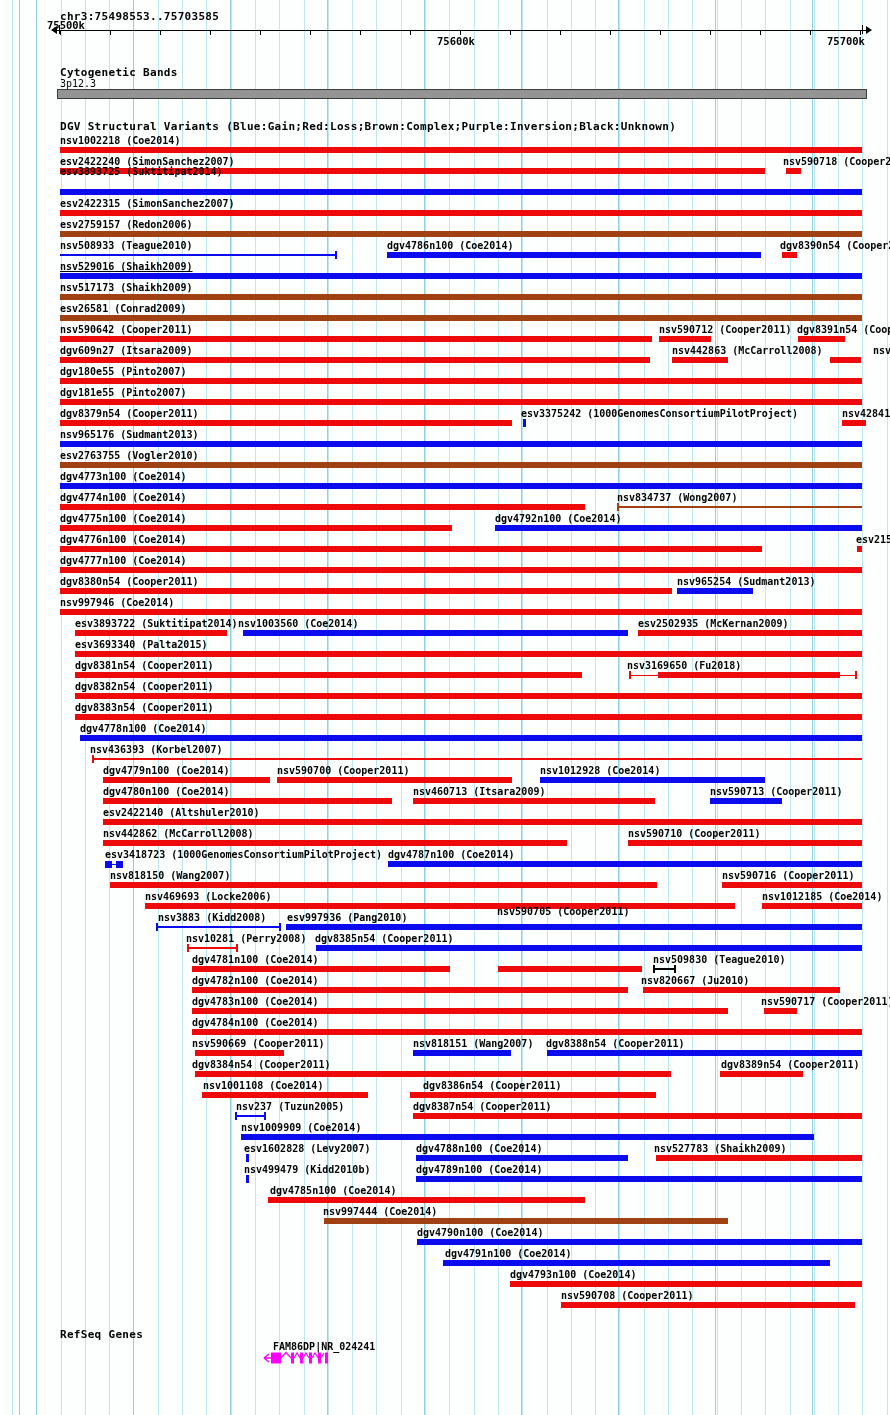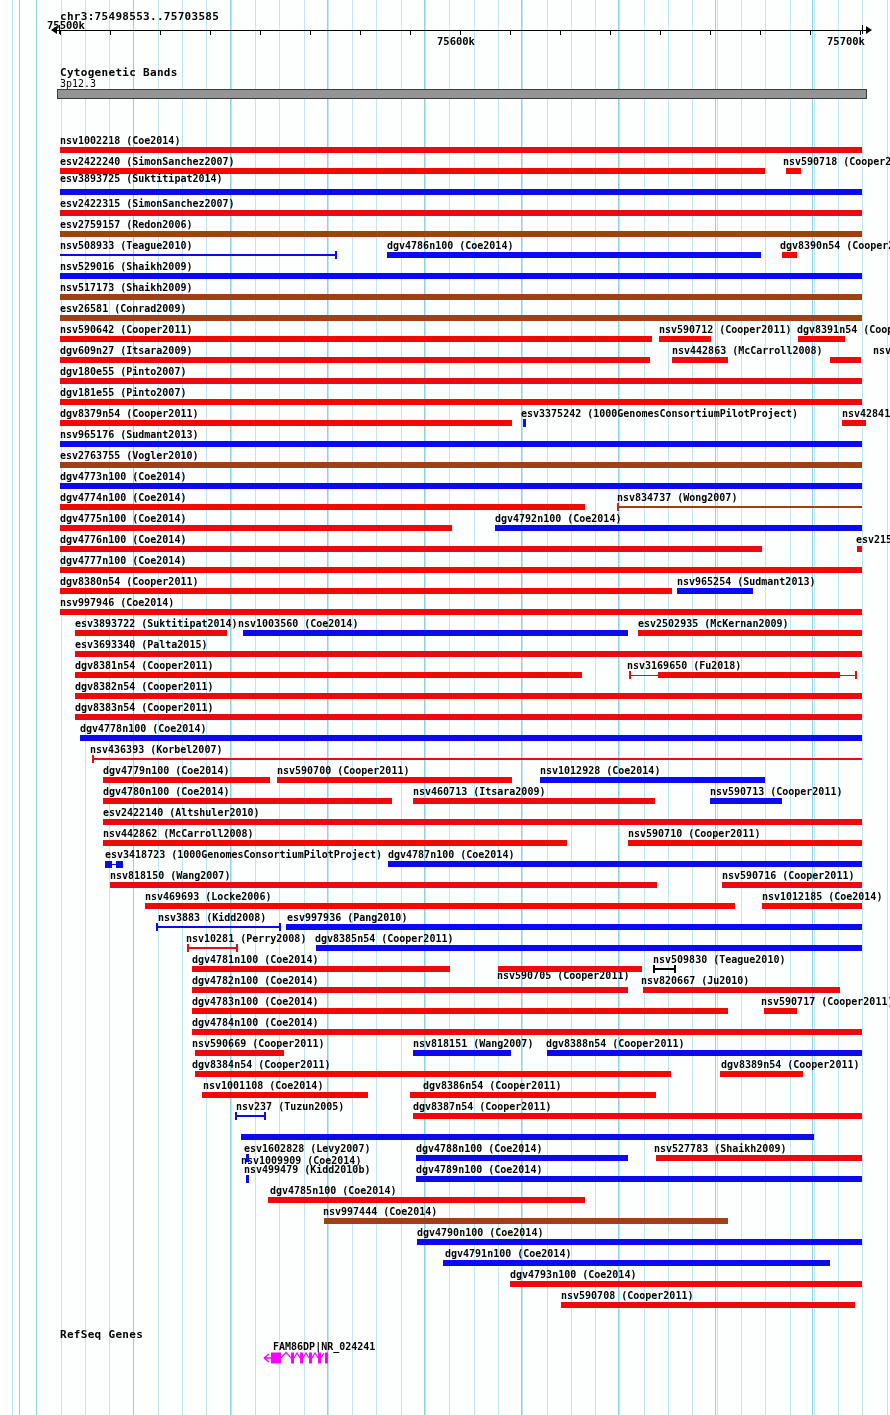--- a/index.html
+++ b/index.html
@@ -65,41 +65,42 @@
       </div>
     <div class="rlabel" style="left:47px;top:19px;">75500k</div>
     <div class="rlabel" style="left:437px;top:35px;">75600k</div>
     <div class="rlabel" style="left:827px;top:35px;">75700k</div>
   </div>
 
   <div class="section-title" style="left:60px;top:66px;">Cytogenetic Bands</div>
   <div class="small-label" style="left:60px;top:78px;">3p12.3</div>
   <div class="cytoband-bar" style="left:57px;top:89px;width:808px;height:8px;"></div>
 
+  <div class="section-title" style="left:60px;top:120px;">DGV Structural Variants (Blue:Gain;Red:Loss;Brown:Complex;Purple:Inversion;Black:Unknown)</div>
   <div id="variants-layer">
       <div class="vlabel" style="left: 60px; top: 135px;">nsv1002218 (Coe2014)</div>
       <div class="bar" style="left: 60px; top: 147px; width: 802px; background: rgb(238, 10, 10);"></div>
       <div class="vlabel" style="left: 60px; top: 156px;">esv2422240 (SimonSanchez2007)</div>
       <div class="bar" style="left: 60px; top: 168px; width: 705px; background: rgb(238, 10, 10);"></div>
       <div class="vlabel" style="left: 783px; top: 156px;">nsv590718 (Cooper2011)</div>
       <div class="bar" style="left: 786px; top: 168px; width: 15px; background: rgb(238, 10, 10);"></div>
-      <div class="vlabel" style="left: 60px; top: 173px;">esv3893725 (Suktitipat2014)</div>
+      <div class="vlabel" style="left: 60px; top: 166px;">esv3893725 (Suktitipat2014)</div>
       <div class="bar" style="left: 60px; top: 189px; width: 802px; background: rgb(11, 11, 238);"></div>
       <div class="vlabel" style="left: 60px; top: 198px;">esv2422315 (SimonSanchez2007)</div>
       <div class="bar" style="left: 60px; top: 210px; width: 802px; background: rgb(238, 10, 10);"></div>
       <div class="vlabel" style="left: 60px; top: 219px;">esv2759157 (Redon2006)</div>
       <div class="bar" style="left: 60px; top: 231px; width: 802px; background: rgb(160, 65, 20);"></div>
       <div class="vlabel" style="left: 60px; top: 240px;">nsv508933 (Teague2010)</div>
       <div class="hline" style="left: 60px; top: 254px; width: 277px; background: rgb(11, 11, 238);"></div>
       <div class="etick" style="left: 335px; top: 251px; background: rgb(11, 11, 238);"></div>
       <div class="vlabel" style="left: 387px; top: 240px;">dgv4786n100 (Coe2014)</div>
       <div class="bar" style="left: 387px; top: 252px; width: 374px; background: rgb(11, 11, 238);"></div>
       <div class="vlabel" style="left: 780px; top: 240px;">dgv8390n54 (Cooper2011)</div>
       <div class="bar" style="left: 782px; top: 252px; width: 15px; background: rgb(238, 10, 10);"></div>
-      <div class="vlabel" style="left: 60px; top: 261px;">nsv529016 (Shaikh2009)</div>
+      <div class="vlabel" style="left: 60px; top: 261px; text-decoration: underline;">nsv529016 (Shaikh2009)</div>
       <div class="bar" style="left: 60px; top: 273px; width: 802px; background: rgb(11, 11, 238);"></div>
       <div class="vlabel" style="left: 60px; top: 282px;">nsv517173 (Shaikh2009)</div>
       <div class="bar" style="left: 60px; top: 294px; width: 802px; background: rgb(160, 65, 20);"></div>
       <div class="vlabel" style="left: 60px; top: 303px;">esv26581 (Conrad2009)</div>
       <div class="bar" style="left: 60px; top: 315px; width: 802px; background: rgb(160, 65, 20);"></div>
       <div class="vlabel" style="left: 60px; top: 324px;">nsv590642 (Cooper2011)</div>
       <div class="bar" style="left: 60px; top: 336px; width: 592px; background: rgb(238, 10, 10);"></div>
       <div class="vlabel" style="left: 659px; top: 324px;">nsv590712 (Cooper2011)</div>
       <div class="bar" style="left: 659px; top: 336px; width: 52px; background: rgb(238, 10, 10);"></div>
       <div class="vlabel" style="left: 797px; top: 324px;">dgv8391n54 (Cooper2011)</div>
@@ -210,21 +211,21 @@
       <div class="vlabel" style="left: 287px; top: 912px;">esv997936 (Pang2010)</div>
       <div class="bar" style="left: 286px; top: 924px; width: 576px; background: rgb(11, 11, 238);"></div>
       <div class="vlabel" style="left: 186px; top: 933px;">nsv10281 (Perry2008)</div>
       <div class="hline" style="left: 187px; top: 947px; width: 51px; background: rgb(238, 10, 10);"></div>
       <div class="etick" style="left: 187px; top: 944px; background: rgb(238, 10, 10);"></div>
       <div class="etick" style="left: 236px; top: 944px; background: rgb(238, 10, 10);"></div>
       <div class="vlabel" style="left: 315px; top: 933px;">dgv8385n54 (Cooper2011)</div>
       <div class="bar" style="left: 316px; top: 945px; width: 546px; background: rgb(11, 11, 238);"></div>
       <div class="vlabel" style="left: 192px; top: 954px;">dgv4781n100 (Coe2014)</div>
       <div class="bar" style="left: 192px; top: 966px; width: 258px; background: rgb(238, 10, 10);"></div>
-      <div class="vlabel" style="left: 497px; top: 970px;">nsv590705 (Cooper2011)</div>
+      <div class="vlabel" style="left: 497px; top: 906px;">nsv590705 (Cooper2011)</div>
       <div class="bar" style="left: 498px; top: 966px; width: 144px; background: rgb(238, 10, 10);"></div>
       <div class="vlabel" style="left: 653px; top: 954px;">nsv509830 (Teague2010)</div>
       <div class="hline" style="left: 653px; top: 968px; width: 23px; background: rgb(0, 0, 0);"></div>
       <div class="etick" style="left: 653px; top: 965px; background: rgb(0, 0, 0);"></div>
       <div class="etick" style="left: 674px; top: 965px; background: rgb(0, 0, 0);"></div>
       <div class="vlabel" style="left: 192px; top: 975px;">dgv4782n100 (Coe2014)</div>
       <div class="bar" style="left: 192px; top: 987px; width: 436px; background: rgb(238, 10, 10);"></div>
       <div class="vlabel" style="left: 641px; top: 975px;">nsv820667 (Ju2010)</div>
       <div class="bar" style="left: 643px; top: 987px; width: 197px; background: rgb(238, 10, 10);"></div>
       <div class="vlabel" style="left: 192px; top: 996px;">dgv4783n100 (Coe2014)</div>
@@ -246,21 +247,21 @@
       <div class="vlabel" style="left: 203px; top: 1080px;">nsv1001108 (Coe2014)</div>
       <div class="bar" style="left: 202px; top: 1092px; width: 166px; background: rgb(238, 10, 10);"></div>
       <div class="vlabel" style="left: 423px; top: 1080px;">dgv8386n54 (Cooper2011)</div>
       <div class="bar" style="left: 410px; top: 1092px; width: 246px; background: rgb(238, 10, 10);"></div>
       <div class="vlabel" style="left: 236px; top: 1101px;">nsv237 (Tuzun2005)</div>
       <div class="hline" style="left: 235px; top: 1115px; width: 31px; background: rgb(11, 11, 238);"></div>
       <div class="etick" style="left: 235px; top: 1112px; background: rgb(11, 11, 238);"></div>
       <div class="etick" style="left: 264px; top: 1112px; background: rgb(11, 11, 238);"></div>
       <div class="vlabel" style="left: 413px; top: 1101px;">dgv8387n54 (Cooper2011)</div>
       <div class="bar" style="left: 413px; top: 1113px; width: 449px; background: rgb(238, 10, 10);"></div>
-      <div class="vlabel" style="left: 241px; top: 1122px; margin-top: 33px;">nsv1009909 (Coe2014)</div>
+      <div class="vlabel" style="left: 241px; top: 1122px;">nsv1009909 (Coe2014)</div>
       <div class="bar" style="left: 241px; top: 1134px; width: 573px; background: rgb(11, 11, 238);"></div>
       <div class="vlabel" style="left: 244px; top: 1143px;">esv1602828 (Levy2007)</div>
       <div class="vtick" style="left: 246px; top: 1154px; background: rgb(11, 11, 238);"></div>
       <div class="vlabel" style="left: 416px; top: 1143px;">dgv4788n100 (Coe2014)</div>
       <div class="bar" style="left: 416px; top: 1155px; width: 212px; background: rgb(11, 11, 238);"></div>
       <div class="vlabel" style="left: 654px; top: 1143px;">nsv527783 (Shaikh2009)</div>
       <div class="bar" style="left: 656px; top: 1155px; width: 206px; background: rgb(238, 10, 10);"></div>
       <div class="vlabel" style="left: 244px; top: 1164px;">nsv499479 (Kidd2010b)</div>
       <div class="vtick" style="left: 246px; top: 1175px; background: rgb(11, 11, 238);"></div>
       <div class="vlabel" style="left: 416px; top: 1164px;">dgv4789n100 (Coe2014)</div>

